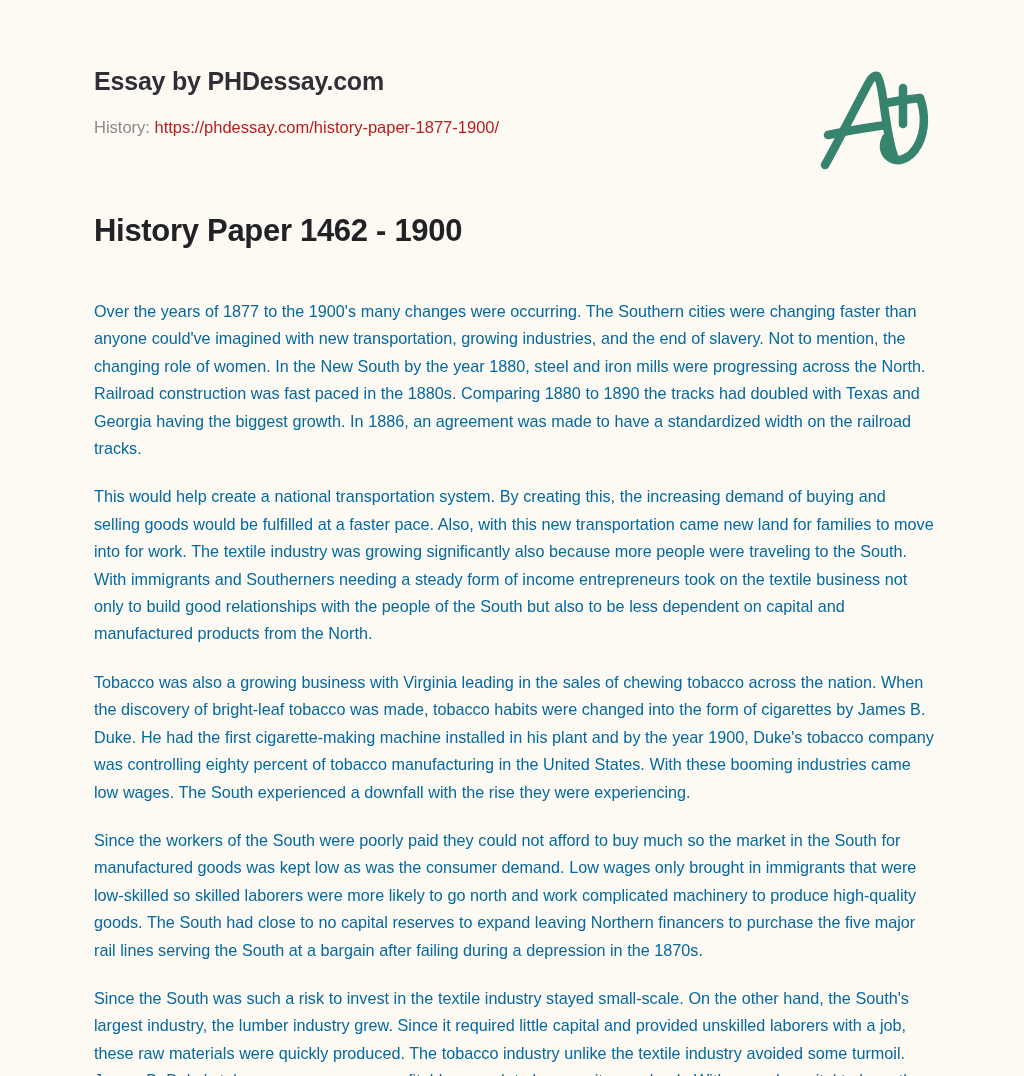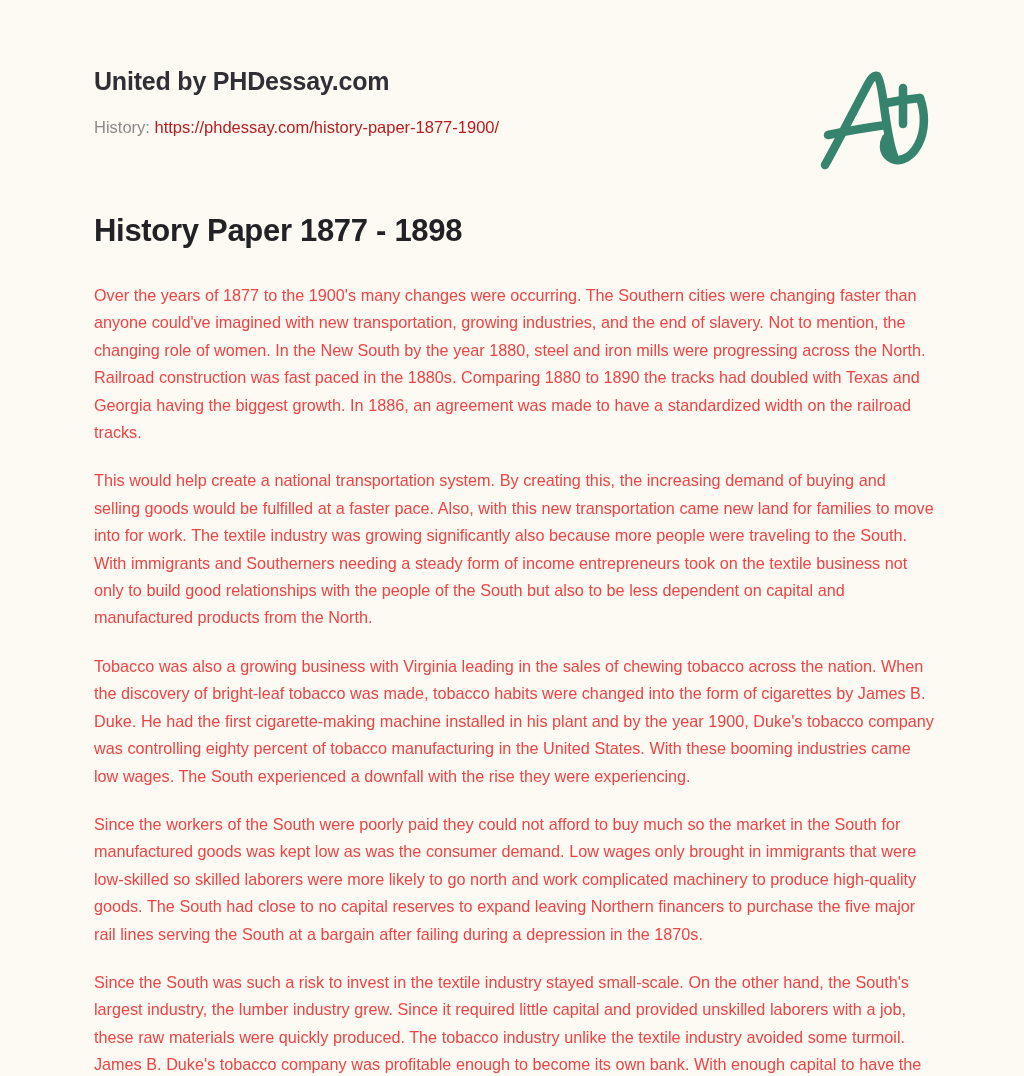--- a/index.html
+++ b/index.html
@@ -81,36 +81,36 @@
   }
 
   
   .article {
     position: absolute;
     left: 94px;
     top: 282px;
     width: 840px;
   }
   .article p {
-    margin: 0 0 21px 0;
+    margin: 16px 0 21px 0;
     font-size: 16.2px;
     line-height: 27.4px;
-    color: #ef4444;
+    color: #0369a1;
     text-align: left;
     word-spacing: 0.1px;
   }
   .article p:last-child { margin-bottom: 0; }
 </style>
 </head>
 <body>
 
 <div class="page">
 
   <div class="header">
-    <h1 class="brand-title">United by PHDessay.com</h1>
+    <h1 class="brand-title">Essay by PHDessay.com</h1>
     <div class="source-line">
       <span class="source-label">History:</span>
       <a class="source-url" href="#">https://phdessay.com/history-paper-1877-1900/</a>
     </div>
   </div>
 
   <div class="logo">
     <svg viewBox="0 0 118 112" xmlns="http://www.w3.org/2000/svg">
       <g fill="none" stroke="#36836e" stroke-width="8.5" stroke-linecap="round" stroke-linejoin="round">
 
@@ -122,21 +122,21 @@
 
         <path d="M89 26 C 89 38, 89 52, 89 62"></path>
 
         <path d="M72 41 C 82 39, 95 37, 106 36"></path>
 
         <path d="M106 36 C 111 50, 112 68, 104 83 C 96 98, 82 102, 74 94 C 69 89, 69 82, 72 76"></path>
       </g>
     </svg>
   </div>
 
-  <h2 class="doc-title">History Paper 1877 - 1898</h2>
+  <h2 class="doc-title">History Paper 1462 - 1900</h2>
 
   <div class="article">
     <p>Over the years of 1877 to the 1900's many changes were occurring. The Southern cities were changing faster than anyone could've imagined with new transportation, growing industries, and the end of slavery. Not to mention, the changing role of women. In the New South by the year 1880, steel and iron mills were progressing across the North. Railroad construction was fast paced in the 1880s. Comparing 1880 to 1890 the tracks had doubled with Texas and Georgia having the biggest growth. In 1886, an agreement was made to have a standardized width on the railroad tracks.</p>
     <p>This would help create a national transportation system. By creating this, the increasing demand of buying and selling goods would be fulfilled at a faster pace. Also, with this new transportation came new land for families to move into for work. The textile industry was growing significantly also because more people were traveling to the South. With immigrants and Southerners needing a steady form of income entrepreneurs took on the textile business not only to build good relationships with the people of the South but also to be less dependent on capital and manufactured products from the North.</p>
     <p>Tobacco was also a growing business with Virginia leading in the sales of chewing tobacco across the nation. When the discovery of bright-leaf tobacco was made, tobacco habits were changed into the form of cigarettes by James B. Duke. He had the first cigarette-making machine installed in his plant and by the year 1900, Duke's tobacco company was controlling eighty percent of tobacco manufacturing in the United States. With these booming industries came low wages. The South experienced a downfall with the rise they were experiencing.</p>
     <p>Since the workers of the South were poorly paid they could not afford to buy much so the market in the South for manufactured goods was kept low as was the consumer demand. Low wages only brought in immigrants that were low-skilled so skilled laborers were more likely to go north and work complicated machinery to produce high-quality goods. The South had close to no capital reserves to expand leaving Northern financers to purchase the five major rail lines serving the South at a bargain after failing during a depression in the 1870s.</p>
     <p>Since the South was such a risk to invest in the textile industry stayed small-scale. On the other hand, the South's largest industry, the lumber industry grew. Since it required little capital and provided unskilled laborers with a job, these raw materials were quickly produced. The tobacco industry unlike the textile industry avoided some turmoil. James B. Duke's tobacco company was profitable enough to become its own bank. With enough capital to have the latest technologies on his plants, he was fortunate enough to buy out his competitors.</p>
 
   </div>
 

